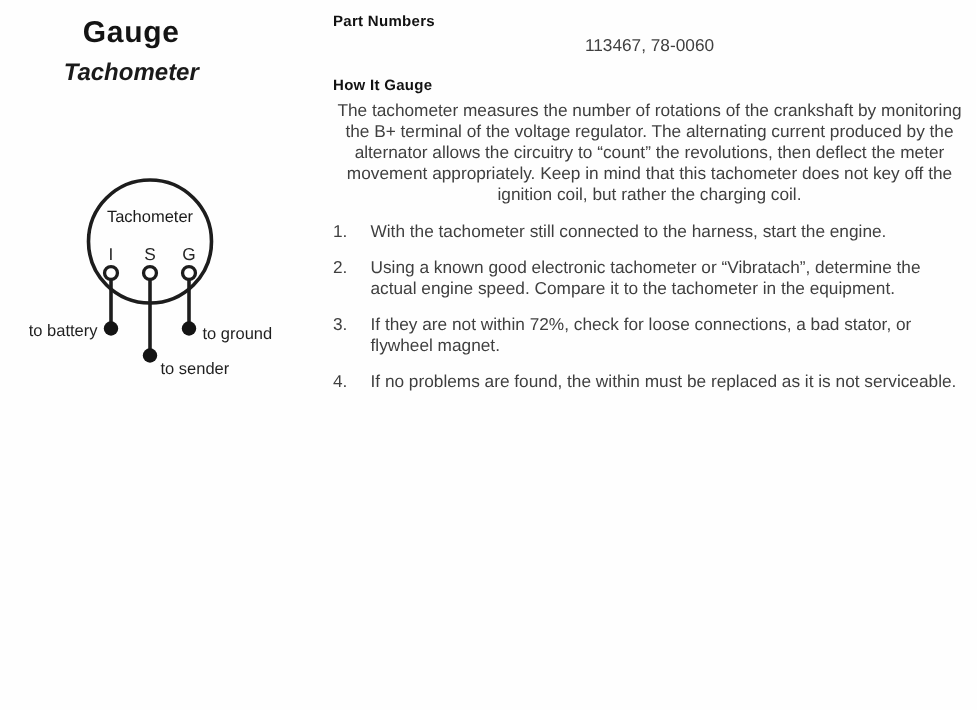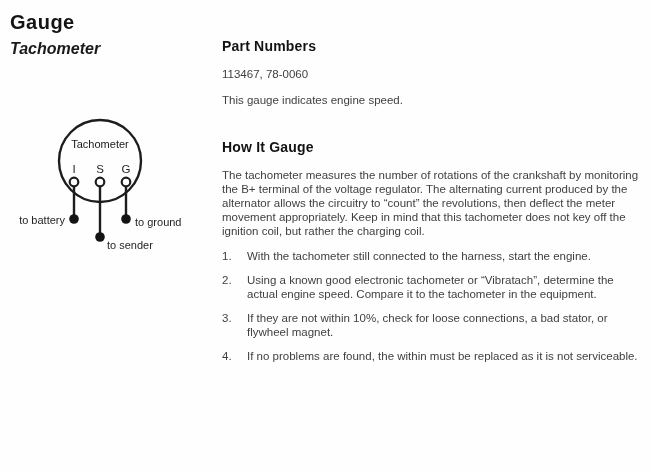--- a/index.html
+++ b/index.html
@@ -11,20 +11,21 @@
     font-family: "Liberation Sans", sans-serif;
     overflow: hidden;
   }
 
   
   .left-panel {
     position: absolute;
     left: 10px;
     top: 10px;
     width: 155px;
+    text-align: center;
   }
   .page-title {
     font-size: 20px;
     font-weight: 700;
     color: #141414;
     letter-spacing: 0.5px;
     line-height: 24px;
   }
   .page-subtitle {
     font-size: 16px;
@@ -45,32 +46,32 @@
 
   
   .right-panel {
     position: absolute;
     left: 222px;
     top: 6px;
     width: 422px;
   }
   .sec { margin-bottom: 11px; }
   .sec-heading {
-    font-size: 14px;
+    font-size: 10px;
     font-weight: 700;
     color: #121212;
     line-height: 17px;
     letter-spacing: 0.2px;
-    margin-top: 32px;
   }
   .sec-body {
     font-size: 11.5px;
     color: #3f3f3f;
     line-height: 14px;
-    margin-top: 12px;
+    margin-top: 1px;
+    text-align: center;
   }
   .testing-list { margin-top: 2px; }
   .t-item {
     display: flex;
     margin-bottom: 10px;
     font-size: 11.5px;
     color: #3f3f3f;
     line-height: 14px;
   }
   .t-num { width: 25px; flex: none; }
@@ -112,42 +113,41 @@
   </svg>
 
   <div class="right-panel">
 
     <div class="sec">
       <div class="sec-heading">Part Numbers</div>
       <div class="sec-body">113467, 78-0060</div>
     </div>
 
     <div class="sec">
-      <div class="sec-body">This gauge indicates engine speed.</div>
     </div>
 
     <div class="sec">
       <div class="sec-heading">How It Gauge</div>
       <div class="sec-body">The tachometer measures the number of rotations of the crankshaft by monitoring the B+ terminal of the voltage regulator. The alternating current produced by the alternator allows the circuitry to “count” the revolutions, then deflect the meter movement appropriately. Keep in mind that this tachometer does not key off the ignition coil, but rather the charging coil.</div>
     </div>
 
     <div class="sec">
 
       <div class="testing-list">
         <div class="t-item">
           <div class="t-num">1.</div>
           <div class="t-text">With the tachometer still connected to the harness, start the engine.</div>
         </div>
         <div class="t-item">
           <div class="t-num">2.</div>
           <div class="t-text">Using a known good electronic tachometer or “Vibratach”, determine the actual engine speed. Compare it to the tachometer in the equipment.</div>
         </div>
         <div class="t-item">
           <div class="t-num">3.</div>
-          <div class="t-text">If they are not within 10%, check for loose connections, a bad stator, or flywheel magnet.</div>
+          <div class="t-text">If they are not within 72%, check for loose connections, a bad stator, or flywheel magnet.</div>
         </div>
         <div class="t-item">
           <div class="t-num">4.</div>
           <div class="t-text">If no problems are found, the within must be replaced as it is not serviceable.</div>
         </div>
       </div>
     </div>
 
   </div>
 </div>

